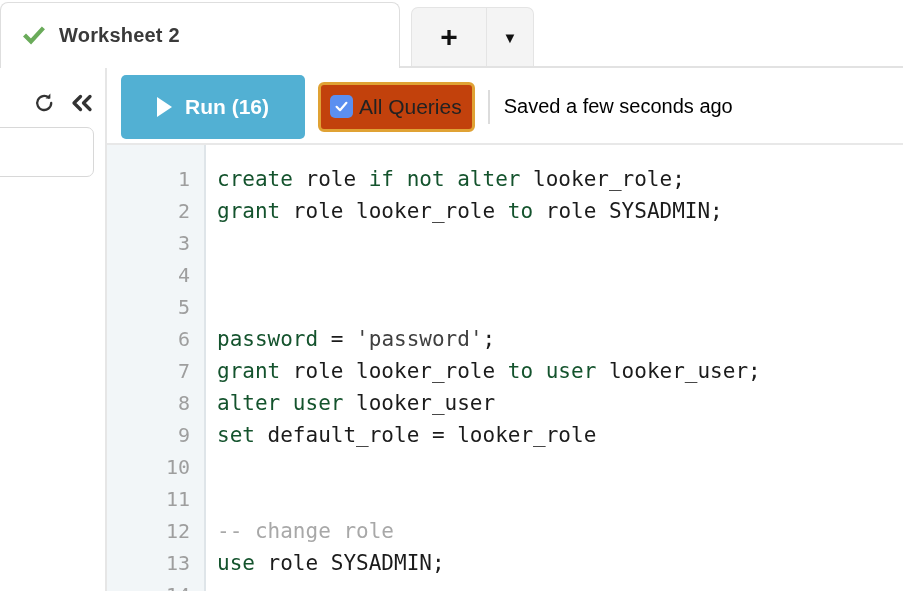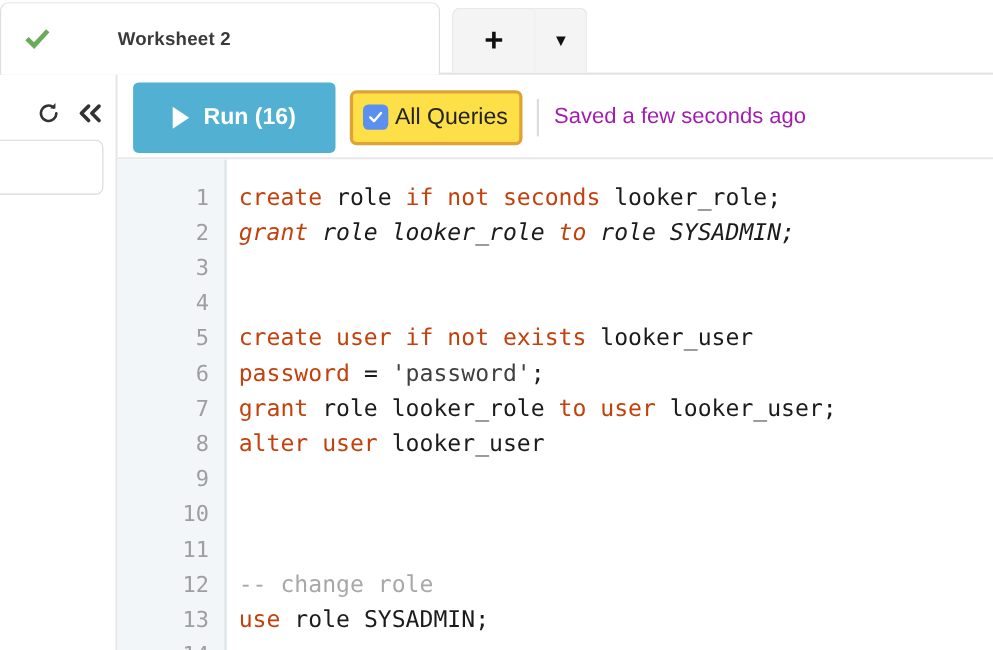--- a/index.html
+++ b/index.html
@@ -33,22 +33,22 @@
     display: flex; align-items: center;
     padding-left: 22px;
     z-index: 3;
   }
   .tab-check {
     width: 22px; height: 22px; margin-right: 14px;
     display: inline-flex; align-items: center; justify-content: center;
     flex: none;
   }
   .tab-title {
-    font-size: 17px; font-weight: bold; color: #3a3a3a;
-    letter-spacing: 0.2px; white-space: nowrap; margin-left: 48px;
+    font-size: 20px; font-weight: bold; color: #3a3a3a;
+    letter-spacing: 0.2px; white-space: nowrap;
   }
 
   .tabbtn {
     position: absolute; top: 7px; height: 59px;
     background: #f4f4f4;
     border: 1px solid #e4e4e4;
     border-bottom: none;
     display: flex; align-items: center; justify-content: center;
     color: #111;
     z-index: 2;
@@ -104,35 +104,35 @@
   .run-tri {
     width: 0; height: 0; flex: none;
     border-left: 15px solid #ffffff;
     border-top: 10px solid transparent;
     border-bottom: 10px solid transparent;
   }
 
   .allq-wrap {
     margin-left: 13px; height: 50px;
     border: 3px solid #e0a234; border-radius: 6px;
-    background: #fde047;
+    background: #c2410c;
     display: inline-flex; align-items: center;
     padding: 0 10px 0 9px; cursor: pointer;
   }
   .cbox {
     width: 23px; height: 23px; flex: none; margin-right: 6px;
     background: #5b8ff0; border-radius: 5px;
     display: inline-flex; align-items: center; justify-content: center;
   }
   .allq-label { font-size: 21px; color: #222; white-space: nowrap; }
 
   .tb-sep {
     width: 2px; height: 34px; background: #dcdcdc; margin-left: 13px; margin-right: 14px;
   }
-  .saved-text { font-size: 20px; color: #a21caf; white-space: nowrap; }
+  .saved-text { font-size: 20px; color: #000000; white-space: nowrap; }
 
   
   .editor {
     position: absolute; left: 107px; top: 145px; width: 796px; height: 446px;
     background: #ffffff; overflow: hidden;
   }
   .gutter {
     position: absolute; left: 0; top: 0; width: 99px; height: 446px;
     background: #f2f6f8;
     border-right: 2px solid #dfe5e9;
@@ -146,21 +146,21 @@
   .codearea {
     position: absolute; left: 101px; top: 0; width: 695px; height: 446px;
     padding-left: 9px;
   }
   .cl {
     position: absolute; left: 9px;
     font-family: "DejaVu Sans Mono", "Liberation Mono", monospace;
     font-size: 21px; line-height: 32px; height: 32px; white-space: pre;
     color: #1b1b1b;
   }
-  .k  { color: #c2410c; }
+  .k  { color: #14532d; }
   .s  { color: #404040; }
   .c  { color: #a8a8a8; }
 </style>
 </head>
 <body>
 
 <div id="app">
 
   <div class="tabstrip">
     <div class="tabstrip-baseline"></div>
@@ -233,27 +233,27 @@
         <div class="gutter-num" style="top: 210px;">7</div>
         <div class="gutter-num" style="top: 242px;">8</div>
         <div class="gutter-num" style="top: 274px;">9</div>
         <div class="gutter-num" style="top: 306px;">10</div>
         <div class="gutter-num" style="top: 338px;">11</div>
         <div class="gutter-num" style="top: 370px;">12</div>
         <div class="gutter-num" style="top: 402px;">13</div>
         <div class="gutter-num" style="top: 434px;">14</div>
       </div>
     <div class="codearea">
-        <div class="cl" style="top: 18px;"><span class="k">create</span><span> role </span><span class="k">if not seconds</span><span> looker_role;</span></div>
-        <div class="cl" style="top: 50px; font-style: italic;"><span class="k">grant</span><span> role looker_role </span><span class="k">to</span><span> role SYSADMIN;</span></div>
+        <div class="cl" style="top: 18px;"><span class="k">create</span><span> role </span><span class="k">if not alter</span><span> looker_role;</span></div>
+        <div class="cl" style="top: 50px;"><span class="k">grant</span><span> role looker_role </span><span class="k">to</span><span> role SYSADMIN;</span></div>
         <div class="cl" style="top: 82px;"></div>
-        <div class="cl" style="top: 146px;"><span class="k">create user if not exists</span><span> looker_user</span></div>
         <div class="cl" style="top: 178px;"><span class="k">password</span><span> = </span><span class="s">'password'</span><span>;</span></div>
         <div class="cl" style="top: 210px; text-align: right;"><span class="k">grant</span><span> role looker_role </span><span class="k">to user</span><span> looker_user;</span></div>
         <div class="cl" style="top: 242px; text-align: right;"><span class="k">alter user</span><span> looker_user</span></div>
+        <div class="cl" style="top: 274px;"><span class="k">set</span><span> default_role = looker_role</span></div>
         <div class="cl" style="top: 338px;"></div>
         <div class="cl" style="top: 402px;"><span class="k">use</span><span> role SYSADMIN;</span></div>
         <div class="cl" style="top: 370px;"><span class="c">-- change role</span></div>
         <div class="cl" style="top: 434px;"></div>
       </div>
   </div>
 
 </div>
 
 </body></html>

